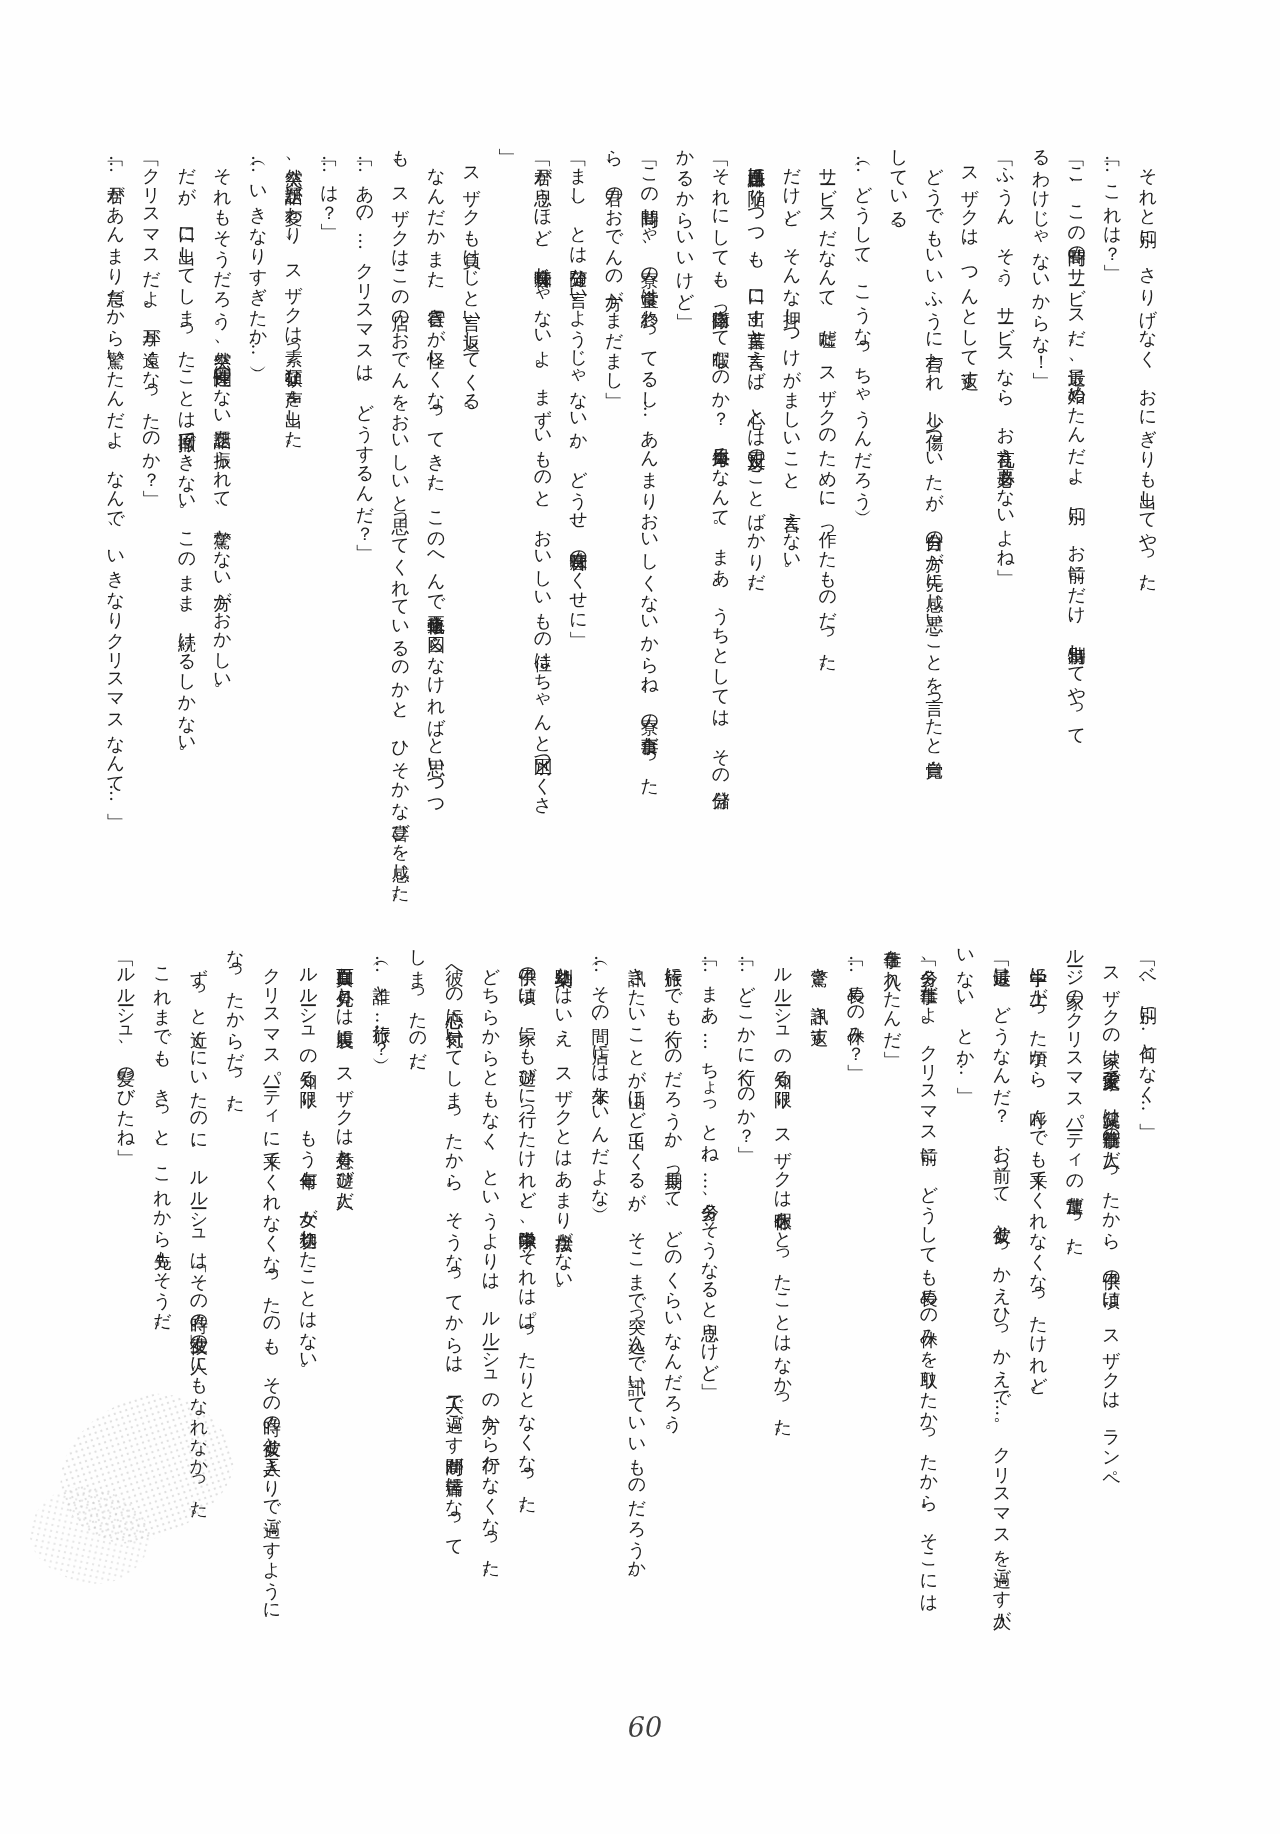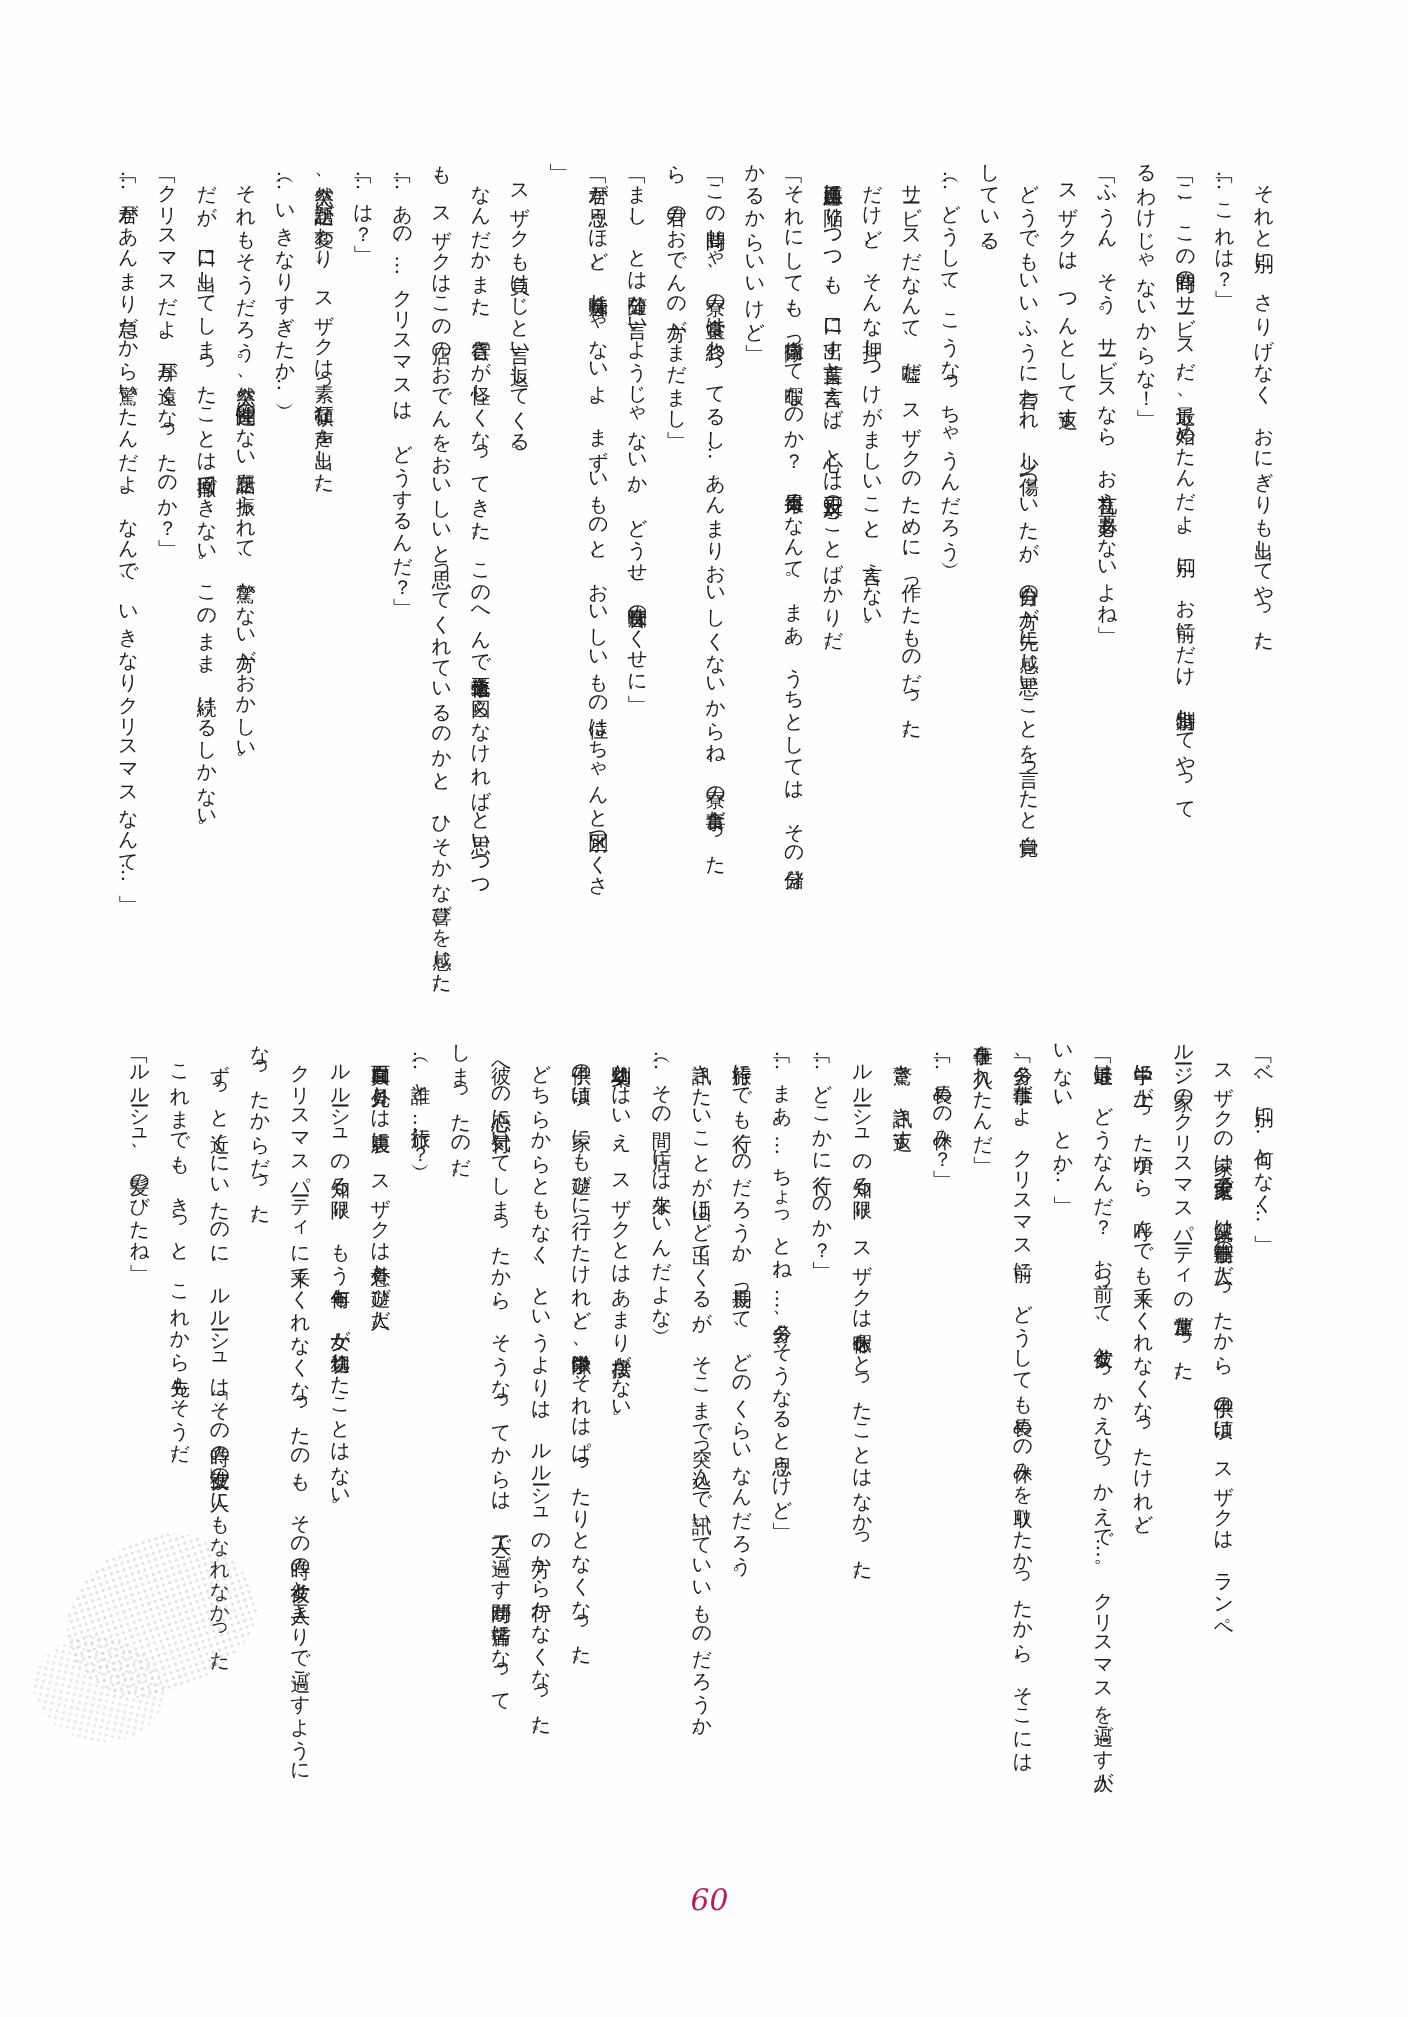--- a/index.html
+++ b/index.html
@@ -42,21 +42,21 @@
   .line.first { padding-top: 18px; }
 
   .page-number {
     position: absolute;
     left: 600px;
     top: 1712px;
     width: 90px;
     text-align: center;
     font-size: 27px;
     font-style: italic;
-    color: #be185d;
+    color: #404040;
     font-family: "DejaVu Serif", "Liberation Serif", serif;
   }
 
   
   .halftone {
     position: absolute;
     background-image: radial-gradient(#bdbdbd 1.1px, rgba(255,255,255,0) 1.6px);
     background-size: 6px 6px;
     opacity: 0.45;
   }

